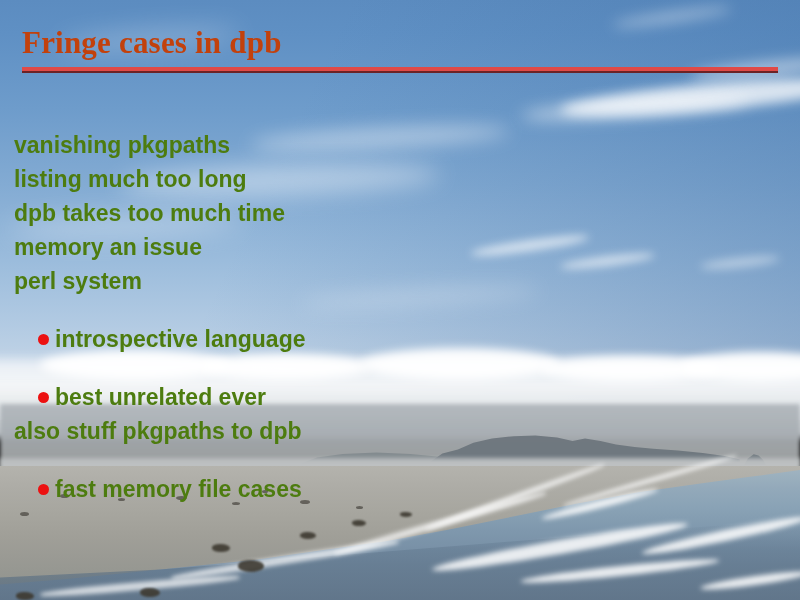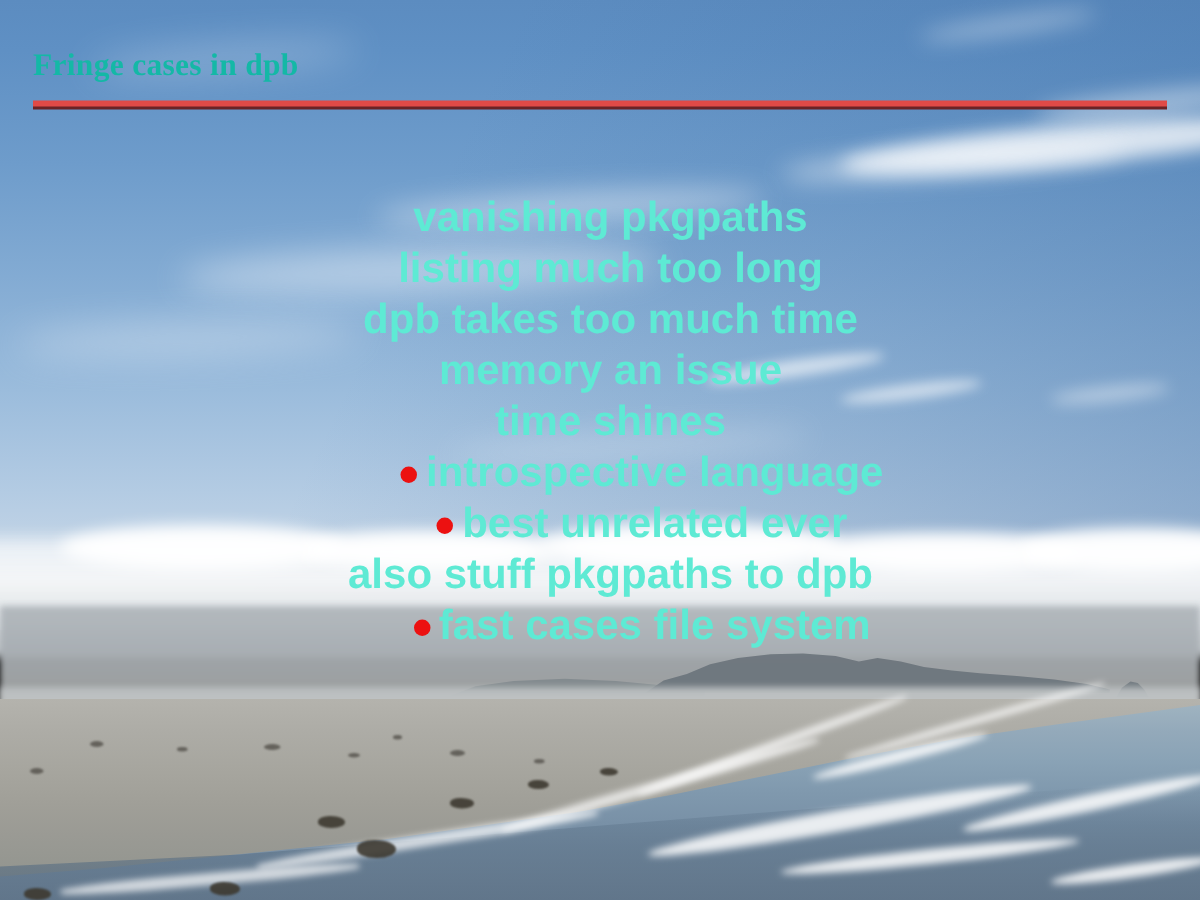--- a/index.html
+++ b/index.html
@@ -184,23 +184,23 @@
   }
   .sea-rock { position: absolute; background: #3e3a31; border-radius: 45% 55% 50% 50%; filter: blur(.8px); opacity: .9; }
 
   
   .title {
     position: absolute;
     left: 22px;
     top: 24px;
     font-family: "Liberation Serif", "DejaVu Serif", serif;
     font-weight: bold;
-    font-size: 21px;
+    font-size: 31px;
     line-height: 38px;
-    color: #14b8a6;
+    color: #c2410c;
     letter-spacing: .2px;
     white-space: nowrap;
   }
   .title-rule {
     position: absolute;
     left: 22px;
     top: 67px;
     width: 756px;
     height: 4px;
     background: #e04a47;
@@ -214,27 +214,26 @@
     width: 800px;
     margin: 0;
     padding: 0;
     list-style: none;
   }
   .body-list li {
     height: 34px;
     line-height: 34px;
     font-family: "Liberation Sans", sans-serif;
     font-weight: bold;
-    font-size: 28px;
-    color: #5eead4;
+    font-size: 23px;
+    color: #4d7c0f;
     white-space: nowrap;
-    text-align: center;
   }
   .lvl1 { padding-left: 14px; }
-  .lvl2 { padding-left: 56px; position: relative; font-size: 22px; }
+  .lvl2 { padding-left: 38px; position: relative; font-size: 22px; margin-top: 24px; }
   .lvl2 .dot {
     display: inline-block;
     width: 11px;
     height: 11px;
     border-radius: 50%;
     background: #ec1111;
     margin-right: 6px;
     vertical-align: 2px;
   }
 </style>
@@ -310,20 +309,20 @@
   </div>
 
   <div class="title">Fringe cases in dpb</div>
   <div class="title-rule"></div>
 
   <ul class="body-list" id="body-list">
       <li class="lvl1"><span>vanishing pkgpaths</span></li>
       <li class="lvl1"><span>listing much too long</span></li>
       <li class="lvl1"><span>dpb takes too much time</span></li>
       <li class="lvl1"><span>memory an issue</span></li>
-      <li class="lvl1"><span>time shines</span></li>
+      <li class="lvl1"><span>perl system</span></li>
       <li class="lvl2"><span class="dot" style="background: rgb(236, 17, 17);"></span><span>introspective language</span></li>
       <li class="lvl2"><span class="dot" style="background: rgb(236, 17, 17);"></span><span>best unrelated ever</span></li>
       <li class="lvl1"><span>also stuff pkgpaths to dpb</span></li>
-      <li class="lvl2"><span class="dot" style="background: rgb(236, 17, 17);"></span><span>fast cases file system</span></li>
+      <li class="lvl2"><span class="dot" style="background: rgb(236, 17, 17);"></span><span>fast memory file cases</span></li>
     </ul>
 
 </div>
 
 </body></html>

